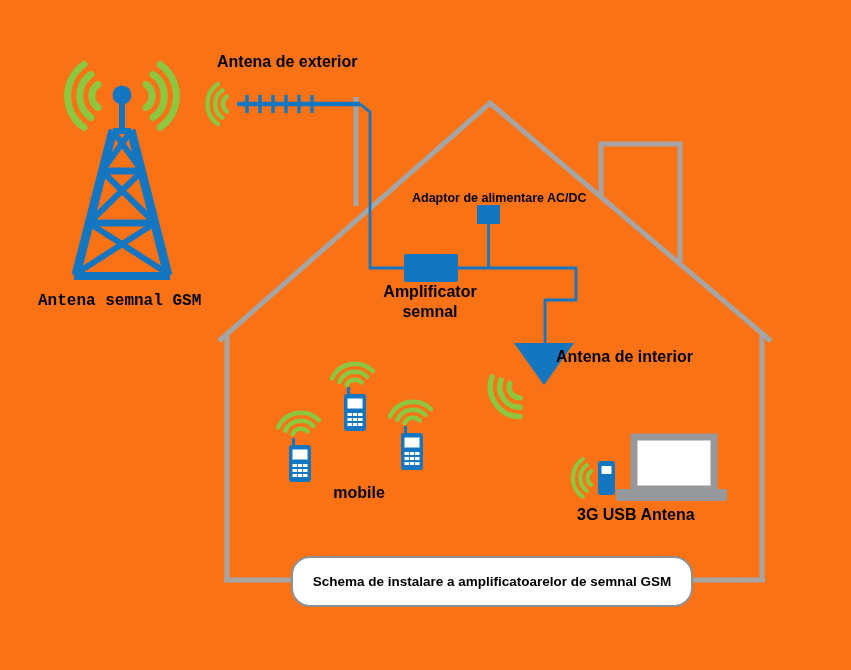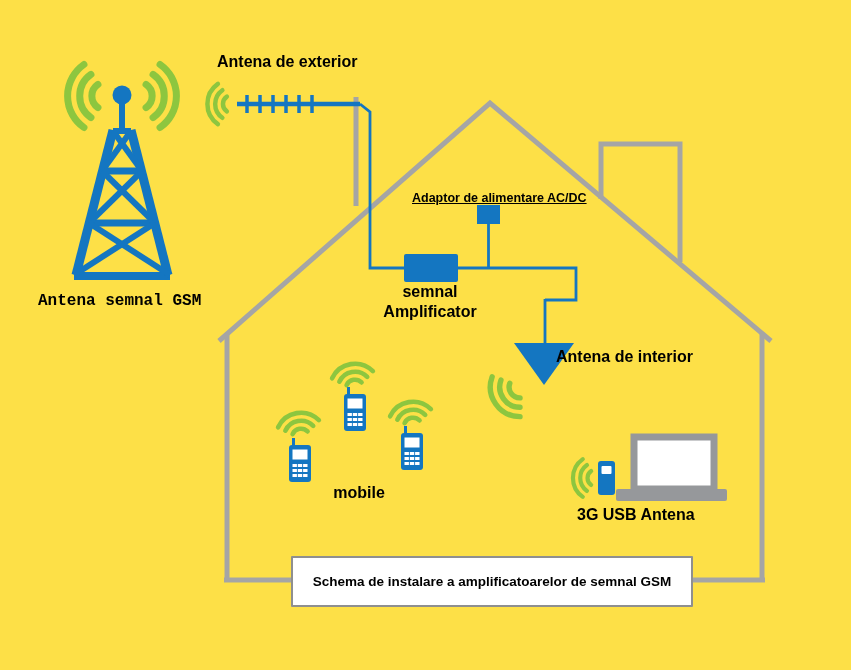--- a/index.html
+++ b/index.html
@@ -3,36 +3,36 @@
 <meta charset="utf-8">
 <style>
   html,body{margin:0;padding:0;background:#fff;}
   :root{
     --c-blue:#1476c1;
     --c-green:#8dc63f;
     --c-gray:#a5a5a5;
     --c-laptop:#96989b;
     --c-text:#000000;
   }
-  .canvas{position:relative;width:851px;height:670px;background:#fde047;overflow:hidden;
+  .canvas{position:relative;width:851px;height:670px;background:#f97316;overflow:hidden;
           font-family:"Liberation Sans",sans-serif;}
   .canvas svg{position:absolute;left:0;top:0;}
   .lbl{position:absolute;font-weight:bold;color:var(--c-text);font-size:16px;line-height:1.22;white-space:nowrap;}
   .lbl.center{text-align:center;white-space:normal;}
-  .lbl.small{font-size:12.5px;text-decoration:underline;}
+  .lbl.small{font-size:12.5px;}
   .wv{fill:none;stroke:var(--c-green);stroke-width:4;stroke-linecap:round;}
   .tw{stroke:var(--c-blue);fill:none;}
   .f-blue{fill:var(--c-blue);}
   .f-white{fill:#ffffff;}
   .cable{fill:none;stroke:var(--c-blue);stroke-width:2.8;}
   .house{fill:none;stroke:var(--c-gray);stroke-width:5;}
   .laptop-screen{fill:#ffffff;stroke:var(--c-laptop);stroke-width:7;}
   .f-laptop{fill:var(--c-laptop);}
   #caption-box{position:absolute;left:291px;top:556px;width:398px;height:47px;background:#fff;
-               border:2.5px solid #8f8f8f;border-radius:1px;display:flex;align-items:center;
+               border:2.5px solid #8f8f8f;border-radius:19px;display:flex;align-items:center;
                justify-content:center;font-weight:bold;font-size:13.5px;color:var(--c-text);text-align:center;}
 </style>
 </head>
 <body>
 
 <div class="canvas">
 
   <svg width="851" height="670" viewBox="0 0 851 670">
 
     <g>
@@ -178,22 +178,22 @@
     </g>
   </svg>
 
   <div class="lbl" style="left:217px;top:52px;">Antena de exterior</div>
 
   <div class="lbl" style="left:38px;top:292px;font-family:Liberation Mono, monospace;">Antena semnal GSM</div>
 
   <div class="lbl small" style="left:412px;top:191px;">Adaptor de alimentare AC/DC</div>
 
   <div class="lbl center" style="left:367px;top:282px;width:126px;">
+    <span style="display:block;">Amplificator</span>
     <span style="display:block;">semnal</span>
-    <span style="display:block;">Amplificator</span>
   </div>
 
   <div class="lbl" style="left:556px;top:347px;">Antena de interior</div>
 
   <div class="lbl center" style="left:299px;top:483px;width:120px;">
     <span style="display:block;">mobile</span>
   </div>
 
   <div class="lbl" style="left:577px;top:505px;">3G USB Antena</div>
 

